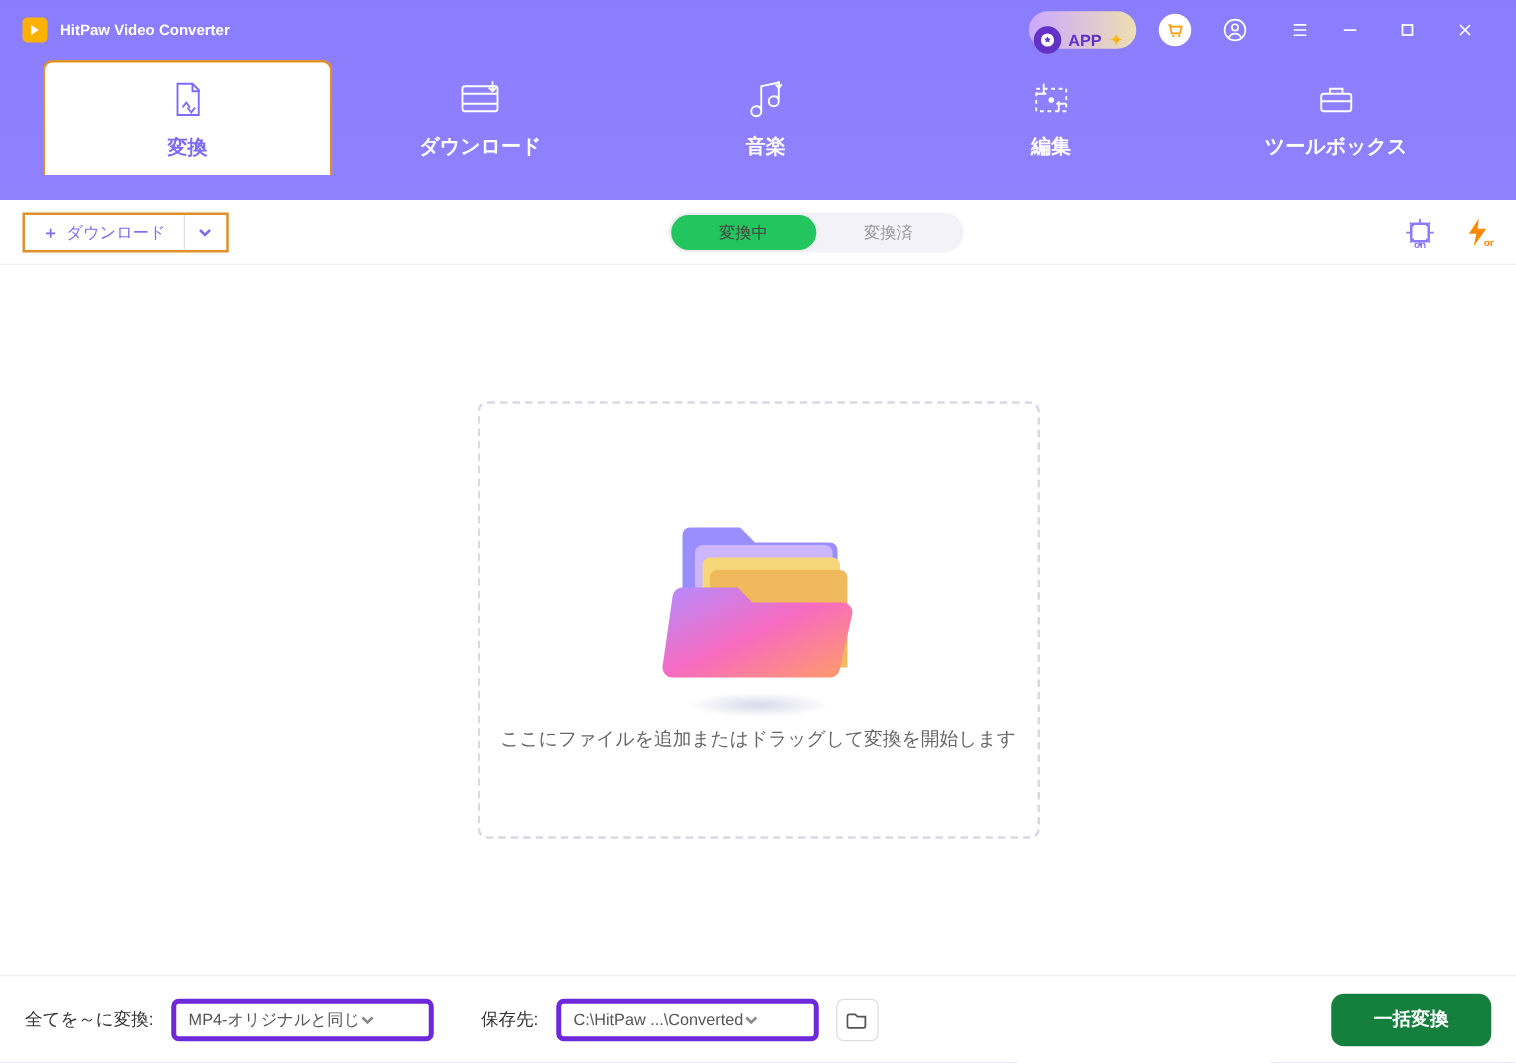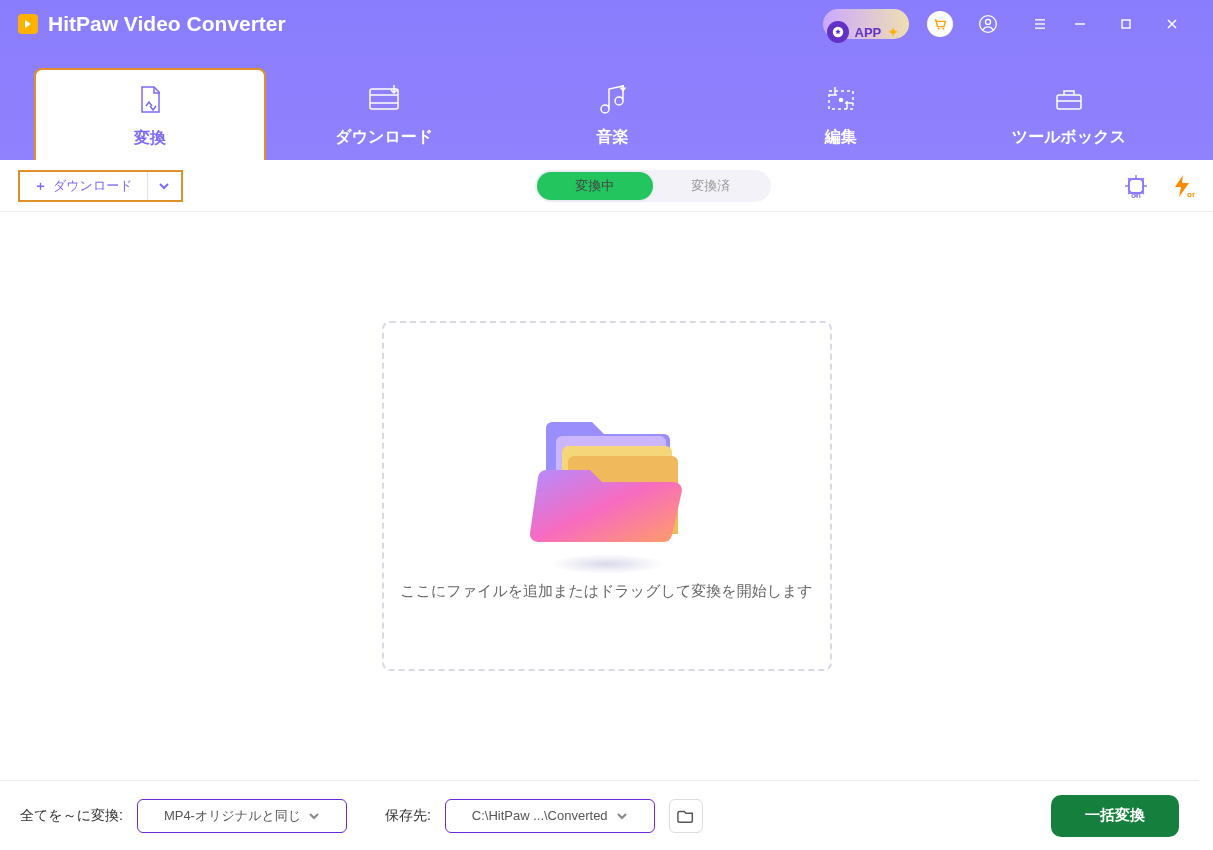--- a/index.html
+++ b/index.html
@@ -2,36 +2,36 @@
 <html><head>
 <meta charset="utf-8">
 <style>
   * { margin: 0; padding: 0; box-sizing: border-box; font-family: "Segoe UI", "Hiragino Sans", "Meiryo", sans-serif; }
   body { width: 1213px; height: 850px; background: linear-gradient(180deg,#8a7dfd 0%,#9e8cfe 60%,#a894ff 100%); overflow: hidden; }
 
   
   .titlebar { height: 48px; display: flex; align-items: center; padding: 0 18px; color: #fff; }
   .titlebar .logo { width: 20px; height: 20px; background: #ffb100; border-radius: 4px; position: relative; display:flex; align-items:center; justify-content:center; }
   .titlebar .logo::after { content:""; position:absolute; width:0; height:0; border-left:6px solid #fff; border-top:4px solid transparent; border-bottom:4px solid transparent; }
-  .titlebar .title { margin-left: 10px; font-size: 21px; font-weight:600; }
+  .titlebar .title { margin-left: 10px; font-size: 12px; font-weight:600; }
   .titlebar .flex { flex:1; }
   .titlebar .app-pill { display:flex; align-items:center; background: linear-gradient(90deg,#cba8ff 0%, #eedfb2 100%); border-radius: 16px; height: 30px; padding: 16px 10px 0 4px; gap:6px; }
   .app-pill .medal { width:22px;height:22px;background:#6331c8;border-radius:50%;display:flex;align-items:center;justify-content:center; }
   .app-pill .medal svg{width:14px;height:14px;}
   .app-pill .txt { color:#6331c8; font-weight:700; font-size:13px; }
   .app-pill .spark { color:#ffb300; font-size:14px; }
   .titlebar .tb-icon { width: 34px; height: 34px; display:flex; align-items:center; justify-content:center; margin-left: 18px; }
   .tb-icon svg { width: 20px; height: 20px; stroke:#fff; stroke-width:1.6; fill:none; }
   .tb-icon.circle { background: #fff; border-radius: 50%; width: 26px; height: 26px; }
   .tb-icon.circle svg { width: 16px; height: 16px; stroke:none; fill:#ff9b00;}
   .win-btn { width: 46px; height: 32px; display:flex; align-items:center; justify-content:center; }
   .win-btn svg { width:14px; height:14px; stroke:#fff; stroke-width:1.4; fill:none; }
 
   
-  .nav { height: 112px; display:flex; align-items:flex-end; padding: 0 30px; }
+  .nav { height: 112px; display:flex; padding: 0 30px; }
   .nav .tab { flex:1; display:flex; flex-direction:column; align-items:center; justify-content:center; color:#fff; font-size:16px; font-weight:600; height:92px; border-radius: 8px 8px 0 0; gap:10px; }
   .nav .tab.active { background:#fff; color:#7b6bf6; margin: 0 4px; border: 2px solid #e0902a; border-bottom:none;}
   .nav .tab svg { width:36px; height:36px; stroke:#fff; stroke-width:1.5; fill:none; }
   .nav .tab.active svg { stroke:#7b6bf6; }
 
   
   .content { position:absolute; top:160px; bottom:0; left:0; right:0; background:#fff; }
 
   
   .subbar { height:52px; display:flex; align-items:center; padding: 0 18px; border-bottom:1px solid #f0f0f4; }
@@ -50,23 +50,23 @@
 
   
   .workspace { position:absolute; top:52px; bottom:70px; left:0; right:0; display:flex; align-items:center; justify-content:center; }
   .dropzone { width:450px; height:350px; border:2px dashed #d9d9e6; border-radius:8px; display:flex; flex-direction:column; align-items:center; justify-content:center; gap:30px; }
   .dropzone .folder { width:190px; height:160px; position:relative; }
   .dropzone .folder svg { position:absolute; inset:0; }
   .dropzone .folder::after{ content:""; position:absolute; bottom:-22px; left:20%; right:20%; height:20px; background: radial-gradient(ellipse at center, rgba(120,120,180,.28) 0%, rgba(255,255,255,0) 70%);}
   .dropzone p { color:#666; font-size:15px; }
 
   
-  .footer { position:absolute; bottom:0; left:0; right:14px; height:70px; border-top:1px solid #eee; display:flex; align-items:center; padding: 0 20px; gap:14px; }
+  .footer { position:absolute; bottom:0; left:0; right:0; height:70px; border-top:1px solid #eee; display:flex; align-items:center; padding: 0 20px; gap:14px; }
   .footer .lbl { font-size:14px; color:#333; }
-  .footer .sel { display:flex; align-items:center; justify-content:space-between; border:1px solid #6d28d9; border-radius:6px; height:34px; padding:0 26px; font-size:13px; color:#555; }
+  .footer .sel { display:flex; align-items:center; border:4px solid #6d28d9; border-radius:6px; height:34px; padding:0 10px; font-size:13px; color:#555; }
   .footer .sel svg { width:12px; height:12px; stroke:#888; stroke-width:2; fill:none; }
   .footer .folder-btn { width:34px; height:34px; border:1px solid #ddd; border-radius:6px; display:flex; align-items:center; justify-content:center; }
   .footer .folder-btn svg { width:18px;height:18px; stroke:#555; stroke-width:1.6; fill:none;}
   .footer .flex{flex:1;}
   .footer .convert-btn { background:#15803d; color:#fff; font-size:15px; font-weight:600; border-radius:10px; height:42px; padding:0 34px; display:flex; align-items:center; }
 </style>
 </head>
 <body>
 
 <div class="titlebar">

